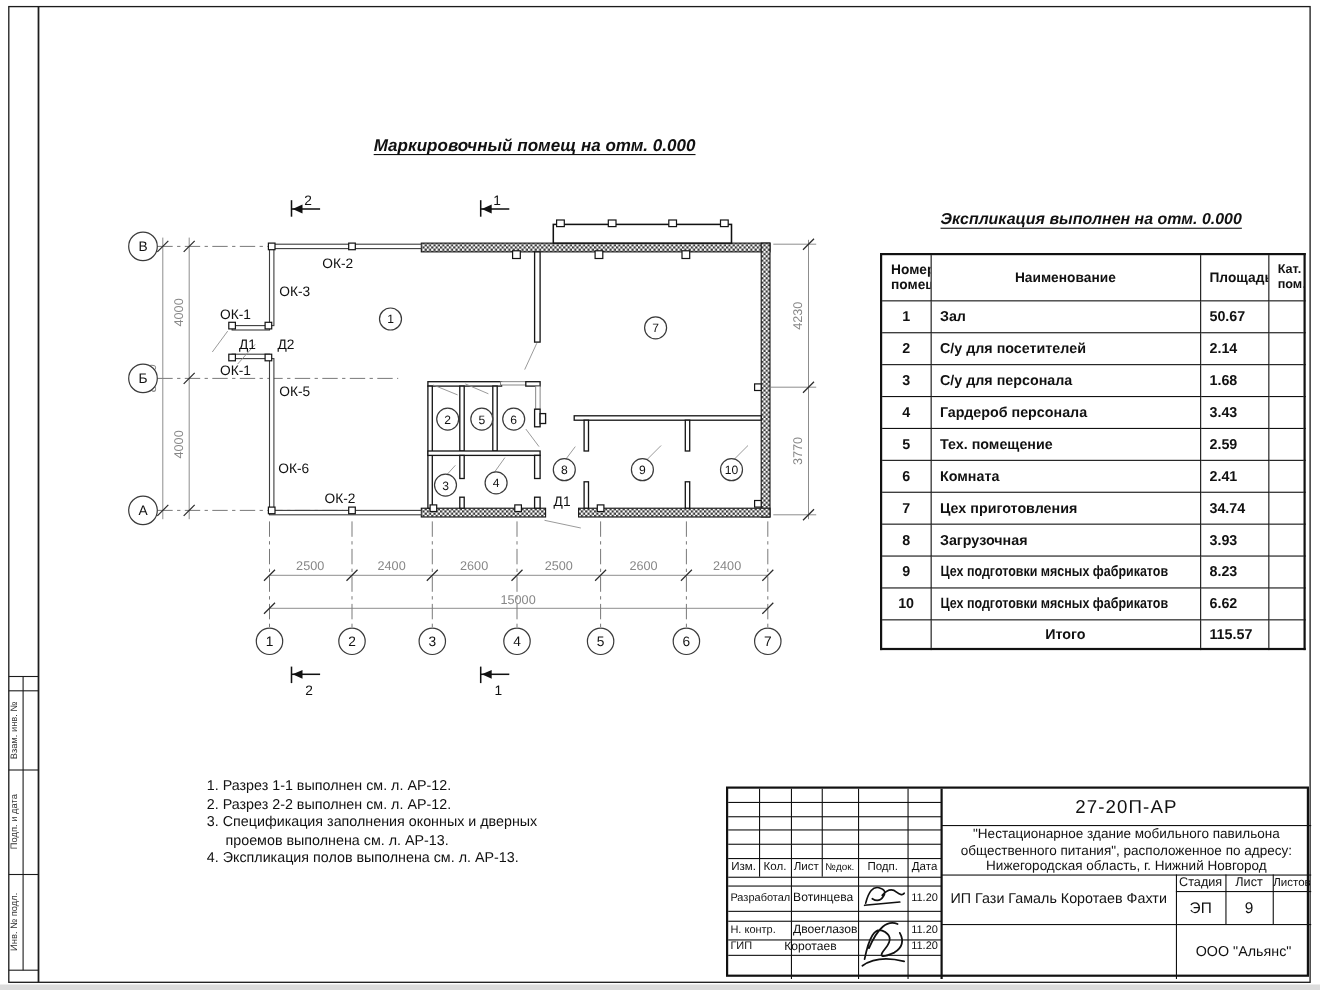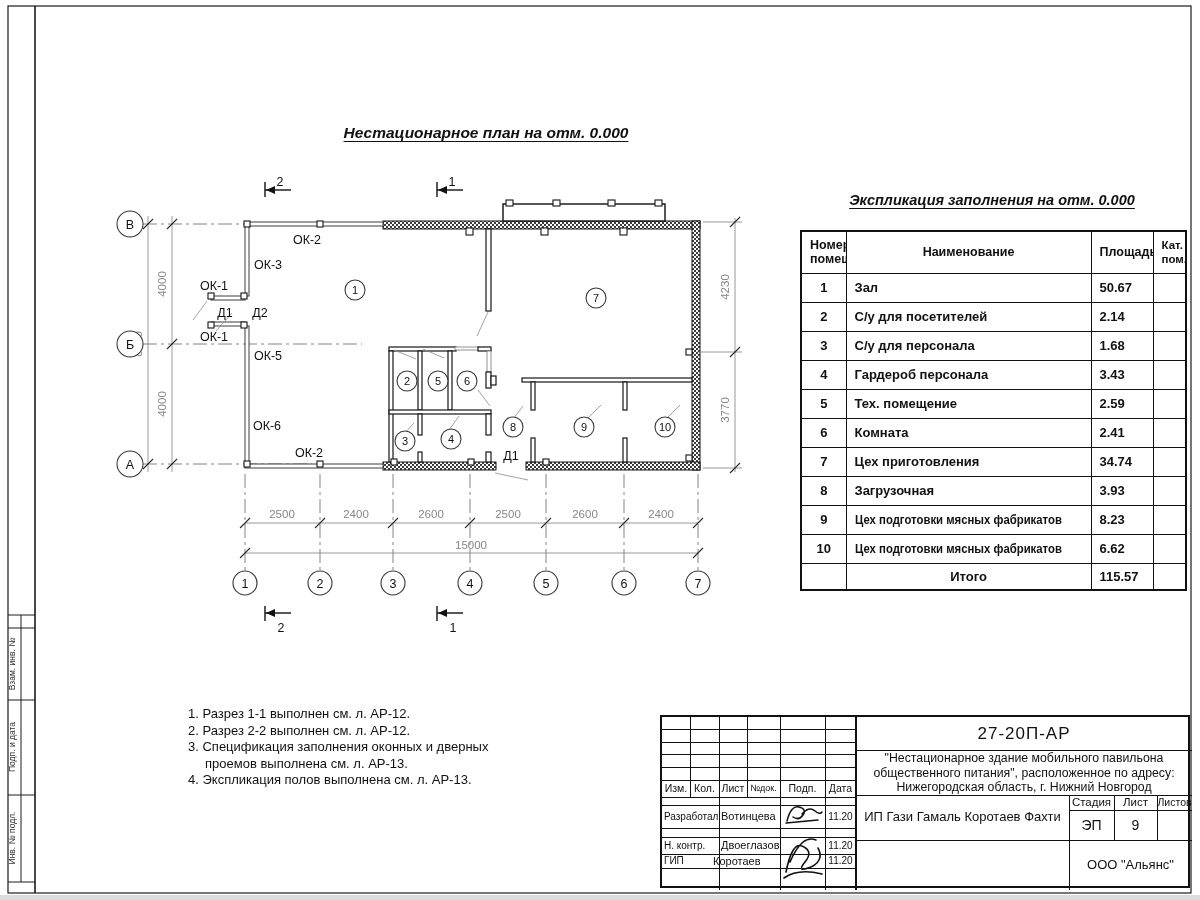--- a/index.html
+++ b/index.html
@@ -298,23 +298,23 @@
       <circle class="cr" cx="546" cy="583" r="12"></circle>
           <text class="axl" x="546" y="587.5">5</text>
       <circle class="cr" cx="624" cy="583" r="12"></circle>
           <text class="axl" x="624" y="587.5">6</text>
       <circle class="cr" cx="698" cy="583" r="12"></circle>
           <text class="axl" x="698" y="587.5">7</text>
     </g>
   </g>
 </svg>
 
-<div class="plan-title">Нестационарное план на отм. 0.000</div>
-
-<div class="sched-title">Экспликация заполнения на отм. 0.000</div>
+<div class="plan-title">Маркировочный помещ на отм. 0.000</div>
+
+<div class="sched-title">Экспликация выполнен на отм. 0.000</div>
 
 <table class="sched">
   <colgroup>
         <col style="width:45px">
         <col style="width:245px">
         <col style="width:62px">
         <col style="width:33px">
       </colgroup>
   <tbody>
         <tr class="hdr">

